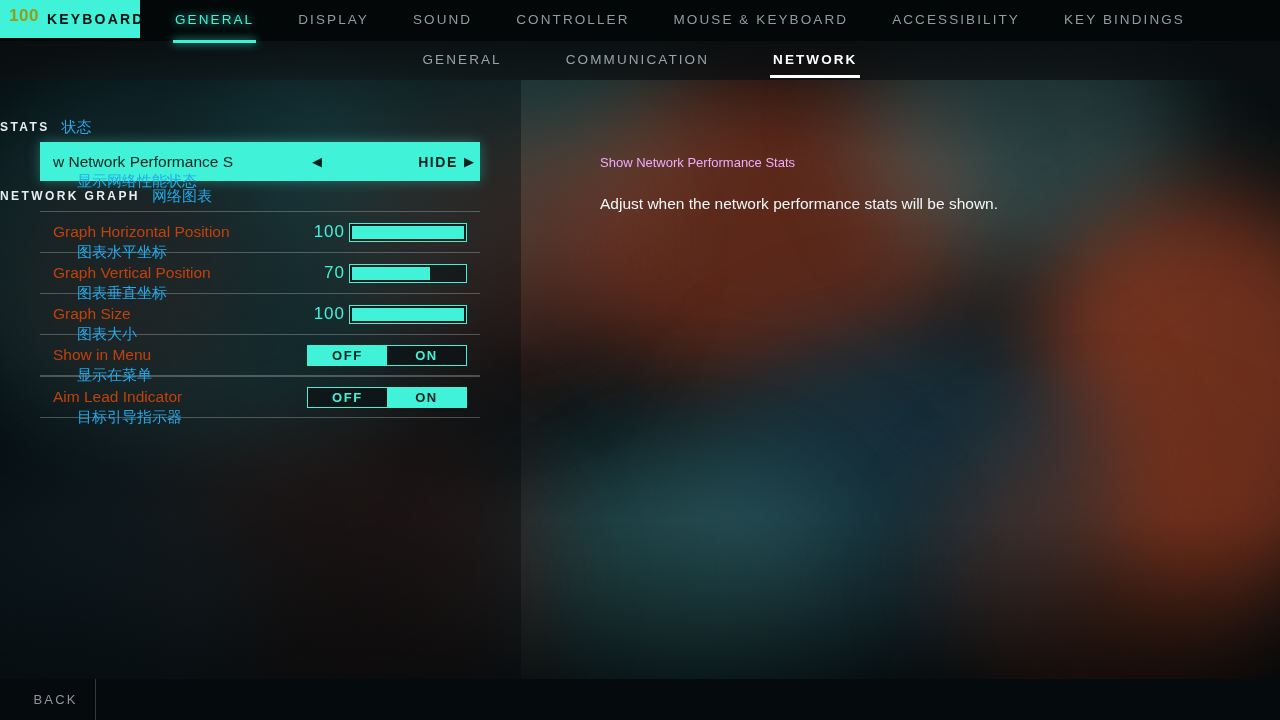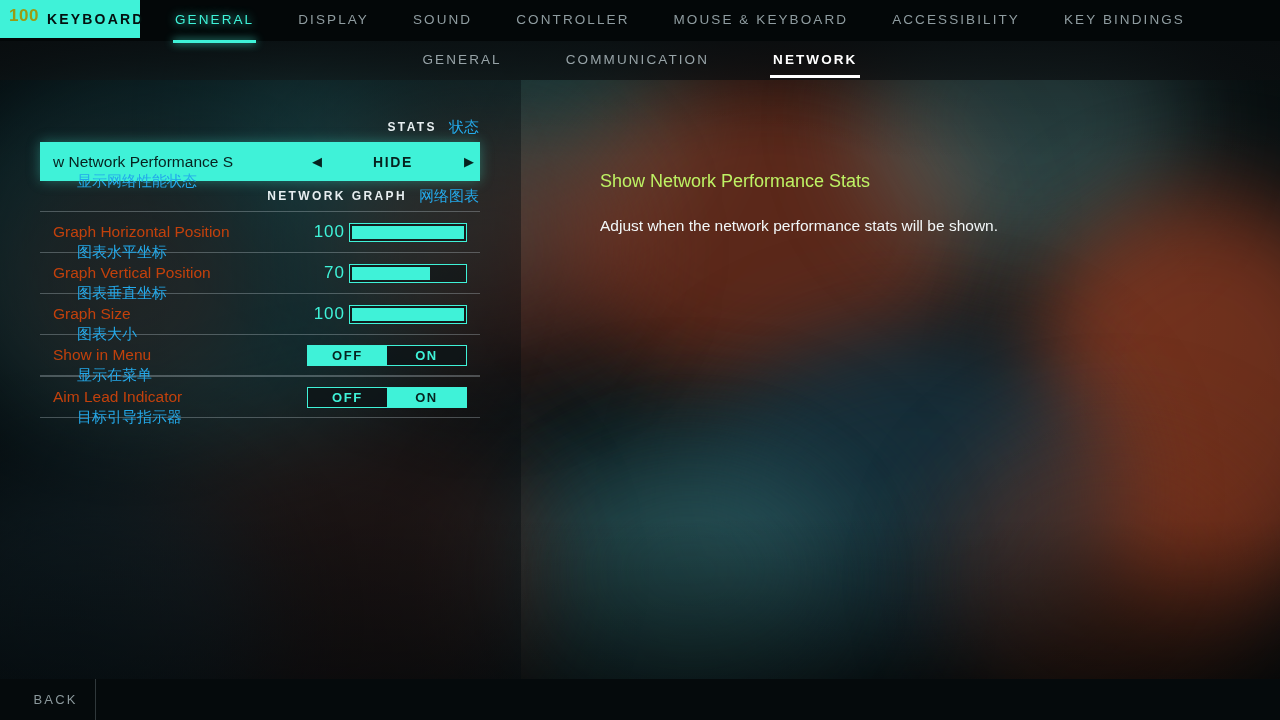--- a/index.html
+++ b/index.html
@@ -86,21 +86,21 @@
   .stab.active { color:#ffffff; font-weight:bold; }
   .stab.active::after {
     content:""; position:absolute; left:-3px; right:-3px; bottom:-8px; height:2.5px; background:#ffffff;
   }
 
   
   #list { position:absolute; left:0; top:112px; width:521px; z-index:5; }
 
   .section-head {
     position:relative; height:30px; display:flex; align-items:center;
-    justify-content:flex-end; padding-right:42px;
+    justify-content:flex-start; padding-right:42px;
   }
   .section-head .en {
     font-size:12px; letter-spacing:2.4px; color:#e7eef0; font-weight:bold;
   }
   .section-head .zh {
     font-size:15px; color:#24a9ea; margin-left:12px; font-family:"DejaVu Sans", sans-serif;
   }
 
   .row {
     position:relative; width:440px; margin-left:40px; height:40px;
@@ -125,21 +125,21 @@
   .row.selected {
     background:#3ff2d8; height:39px; box-shadow:0 0 12px rgba(63,242,216,.35);
   }
   .row.selected .label { color:#06221f; }
   .selector {
     position:absolute; right:0; top:0; height:100%;
     display:flex; align-items:center;
   }
   .arrow { width:22px; text-align:center; font-size:13px; color:#06221f; cursor:pointer; }
   .sel-value {
-    width:130px; text-align:center; font-size:14px; letter-spacing:1.6px;
+    width:130px; text-align:right; font-size:14px; letter-spacing:1.6px;
     font-weight:bold; color:#06221f;
   }
 
   
   .value-num {
     position:absolute; right:135px; font-size:17px; color:#3ff2d8;
     letter-spacing:1px; text-align:right; width:58px;
   }
   .slider {
     position:absolute; right:13px; width:118px; height:19px;
@@ -153,21 +153,21 @@
     border:1.5px solid #3ff2d8; display:flex; background:rgba(12,20,22,.80);
   }
   .toggle .opt {
     flex:1; display:flex; align-items:center; justify-content:center;
     font-size:13px; letter-spacing:1.6px; font-weight:bold; color:#3ff2d8; cursor:pointer;
   }
   .toggle .opt.on { background:#3ff2d8; color:#06221f; }
 
   
   #desc { position:absolute; left:600px; top:155px; width:600px; z-index:5; }
-  #desc .d-title { font-size:18px; color:#bef264; margin-bottom:25px;margin-top:16px; }
+  #desc .d-title { font-size:13px; color:#f0abfc; margin-bottom:25px; }
   #desc .d-body  { font-size:15.5px; color:#f2f7f8; }
 
   
   #footer {
     position:absolute; left:0; bottom:0; width:1280px; height:41px; z-index:6;
     background:#050a0c; display:flex; align-items:center;
   }
   .fbtn {
     height:41px; display:flex; align-items:center; justify-content:center;
     font-size:13px; letter-spacing:2.2px; color:#8b989c; cursor:pointer;

